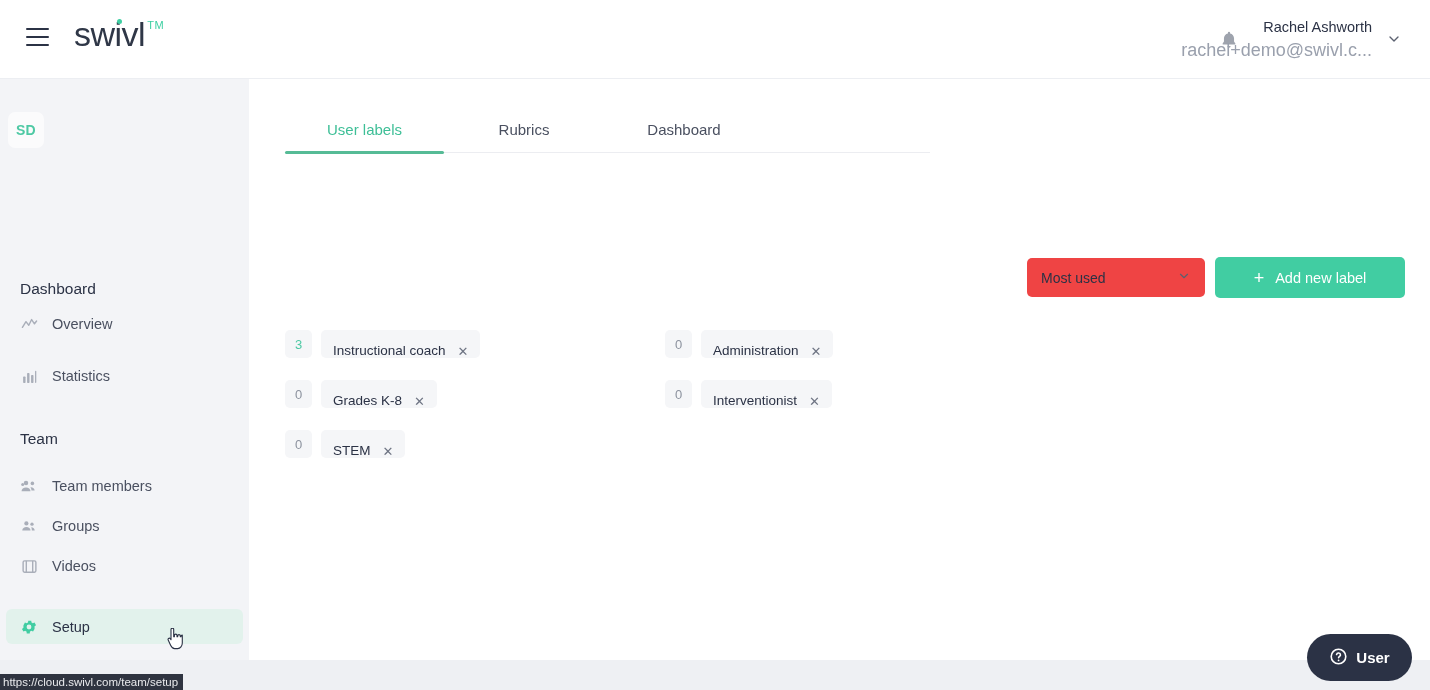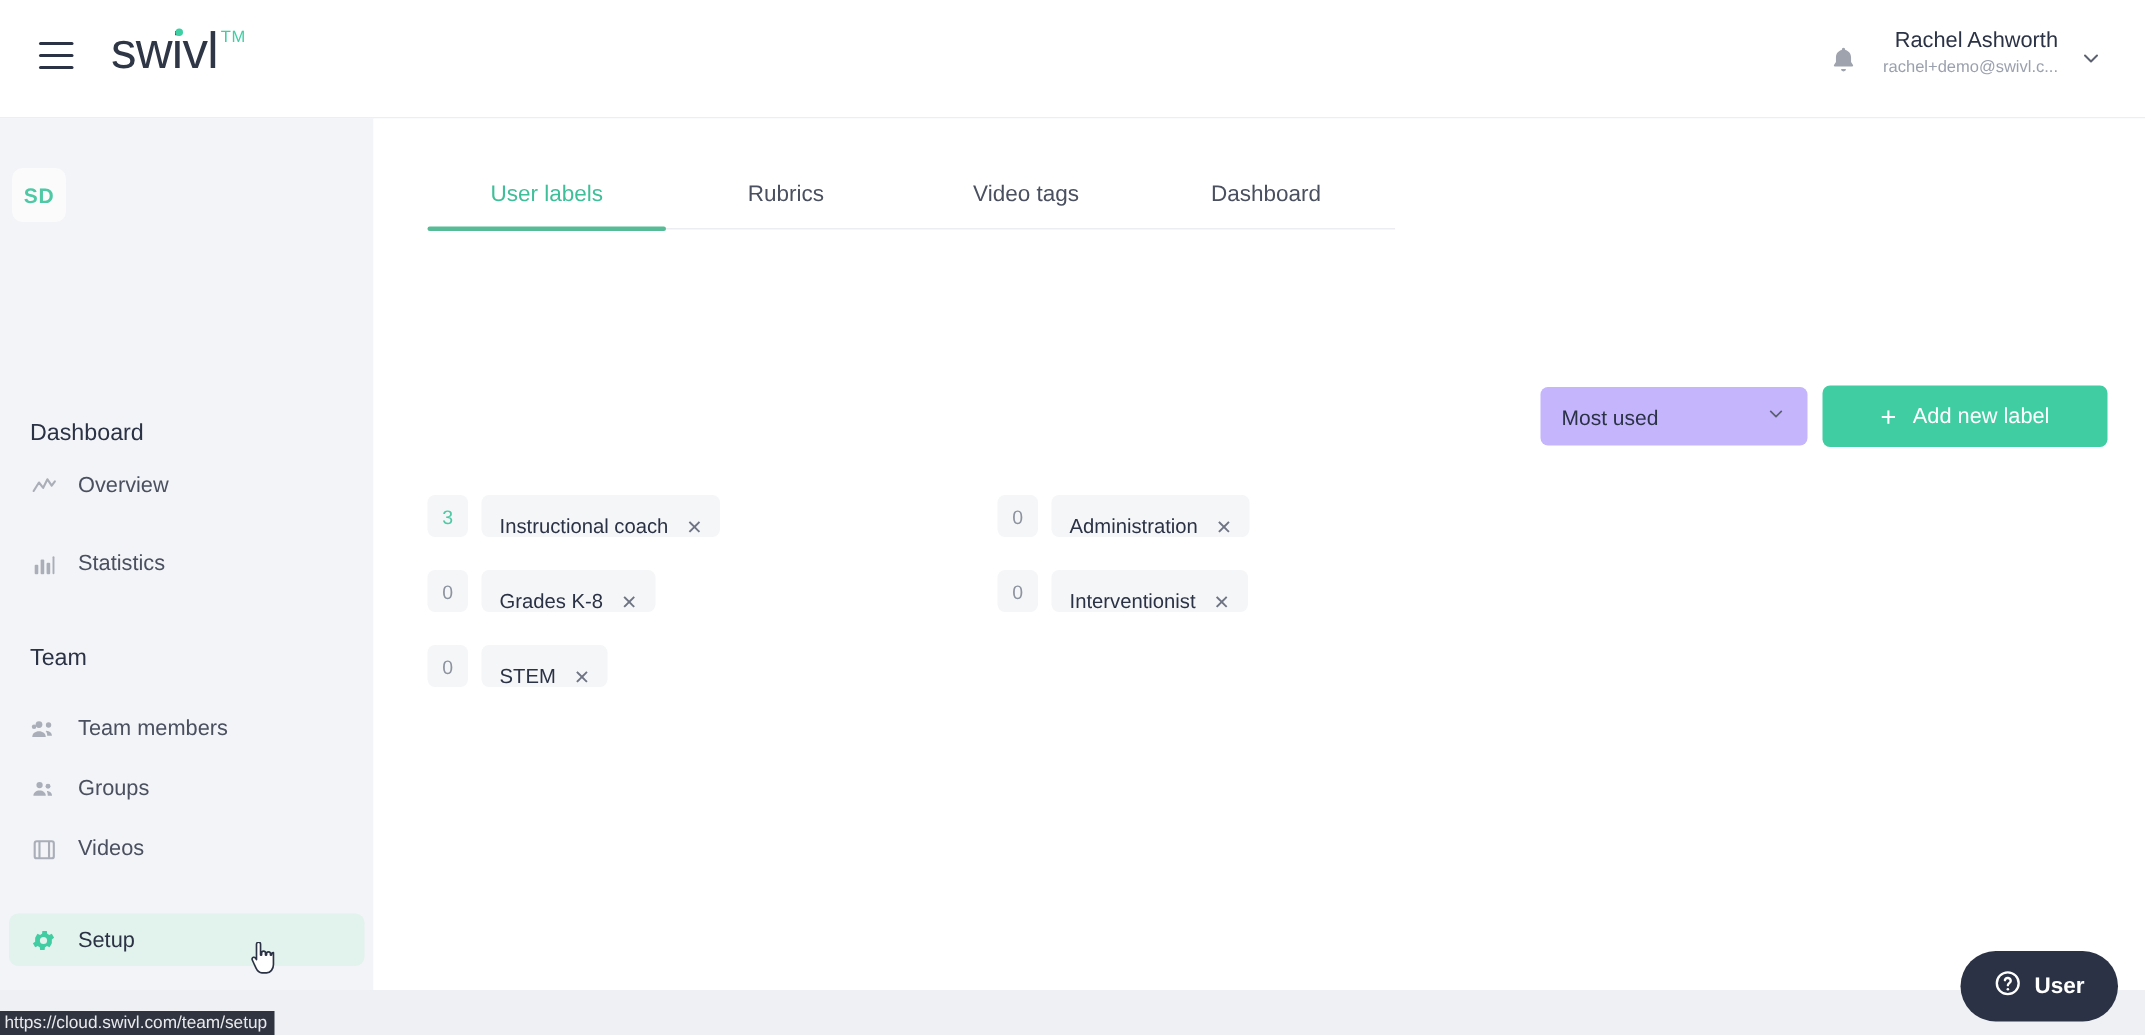--- a/index.html
+++ b/index.html
@@ -90,21 +90,21 @@
     text-align: right;
     cursor: pointer;
     line-height: 1.35;
   }
   .user-name {
     font-size: 14.5px;
     color: #2b3245;
     white-space: nowrap;
   }
   .user-email {
-    font-size: 11px;
+    font-size: 18px;
     color: #9aa0ad;
     white-space: nowrap;
   }
   .user-caret {
     position: absolute;
     right: 28px; top: 31px;
     cursor: pointer;
   }
 
   
@@ -272,21 +272,21 @@
     line-height: 9px;
     text-align: center;
     cursor: pointer;
     font-family: "Liberation Serif", serif;
   }
 
   .sort-select {
     position: absolute;
     left: 778px; top: 179px;
     width: 178px; height: 39px;
-    background: #c4b5fd;
+    background: #ef4444;
     border: none;
     border-radius: 5px;
     display: flex;
     align-items: center;
     padding: 0 14px;
     font-size: 14px;
     color: #2b3245;
     cursor: pointer;
     justify-content: space-between;
   }
@@ -514,21 +514,20 @@
       <path d="M5 1.5c0-.8.6-1.4 1.3-1.4.8 0 1.4.6 1.4 1.4v7.2h.7V7.4c0-.7.6-1.3 1.3-1.3s1.3.6 1.3 1.3v1.3h.7V7.9c0-.7.6-1.3 1.3-1.3s1.3.6 1.3 1.3v.8h.7v-.3c0-.7.6-1.3 1.3-1.3V15c0 3-2 5.6-4.6 5.6H8.6c-2 0-3.1-1.4-4-3.3L2.2 12c-.4-.8 0-1.6.8-1.8.5-.1 1 .1 1.3.5l.7 1z" fill="#ffffff" stroke="#2b3245" stroke-width="1.1" stroke-linejoin="round"></path>
     </svg>
   </div>
 </div>
 
 <div class="content">
 
   <div class="tabs">
     <div class="tab tab-user-labels active">User labels</div>
     <div class="tab tab-rubrics">Rubrics</div>
-    <div class="tab tab-video-tags">Video tags</div>
     <div class="tab tab-security">Dashboard</div>
   </div>
 
 
   <div class="sort-select">
     <span>Most used</span>
     <span>
       <svg width="14" height="14" viewBox="0 0 24 24" fill="none" stroke="#5b6170" stroke-width="2" stroke-linecap="round" stroke-linejoin="round">
         <polyline points="6 9 12 15 18 9"></polyline>
       </svg>

